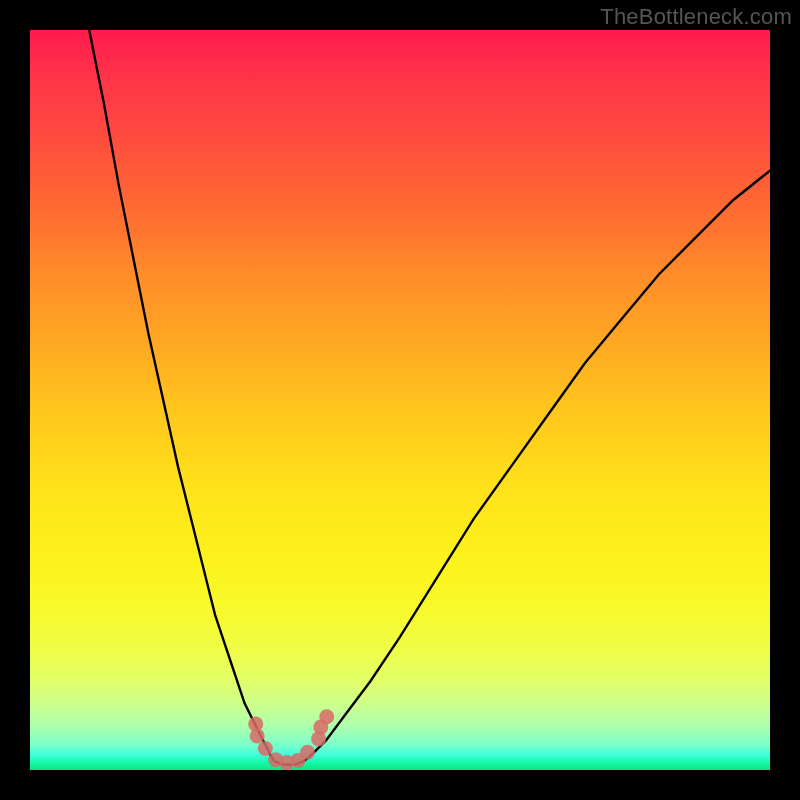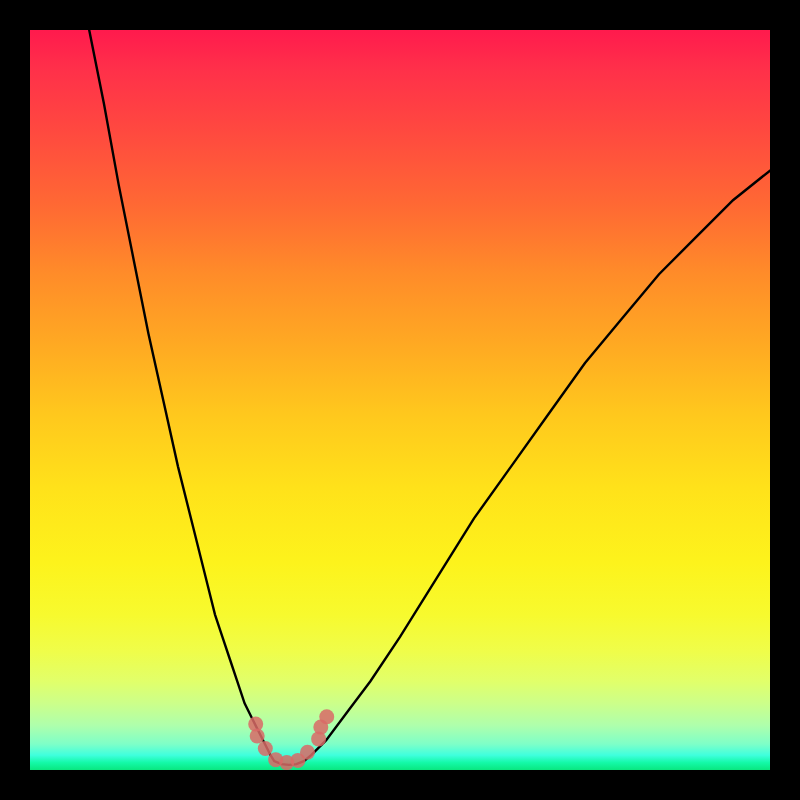--- a/index.html
+++ b/index.html
@@ -88,13 +88,14 @@
           <circle cx="256.78" cy="732.60" r="7.5" class="marker"></circle>
           <circle cx="267.88" cy="730.38" r="7.5" class="marker"></circle>
           <circle cx="277.50" cy="722.24" r="7.5" class="marker"></circle>
           <circle cx="288.60" cy="708.92" r="7.5" class="marker"></circle>
           <circle cx="290.82" cy="697.08" r="7.5" class="marker"></circle>
           <circle cx="296.74" cy="686.72" r="7.5" class="marker"></circle>
         </g>
     </svg>
   </div>
 
+  <div class="watermark">TheBottleneck.com</div>
 </div>
 
 </body></html>

